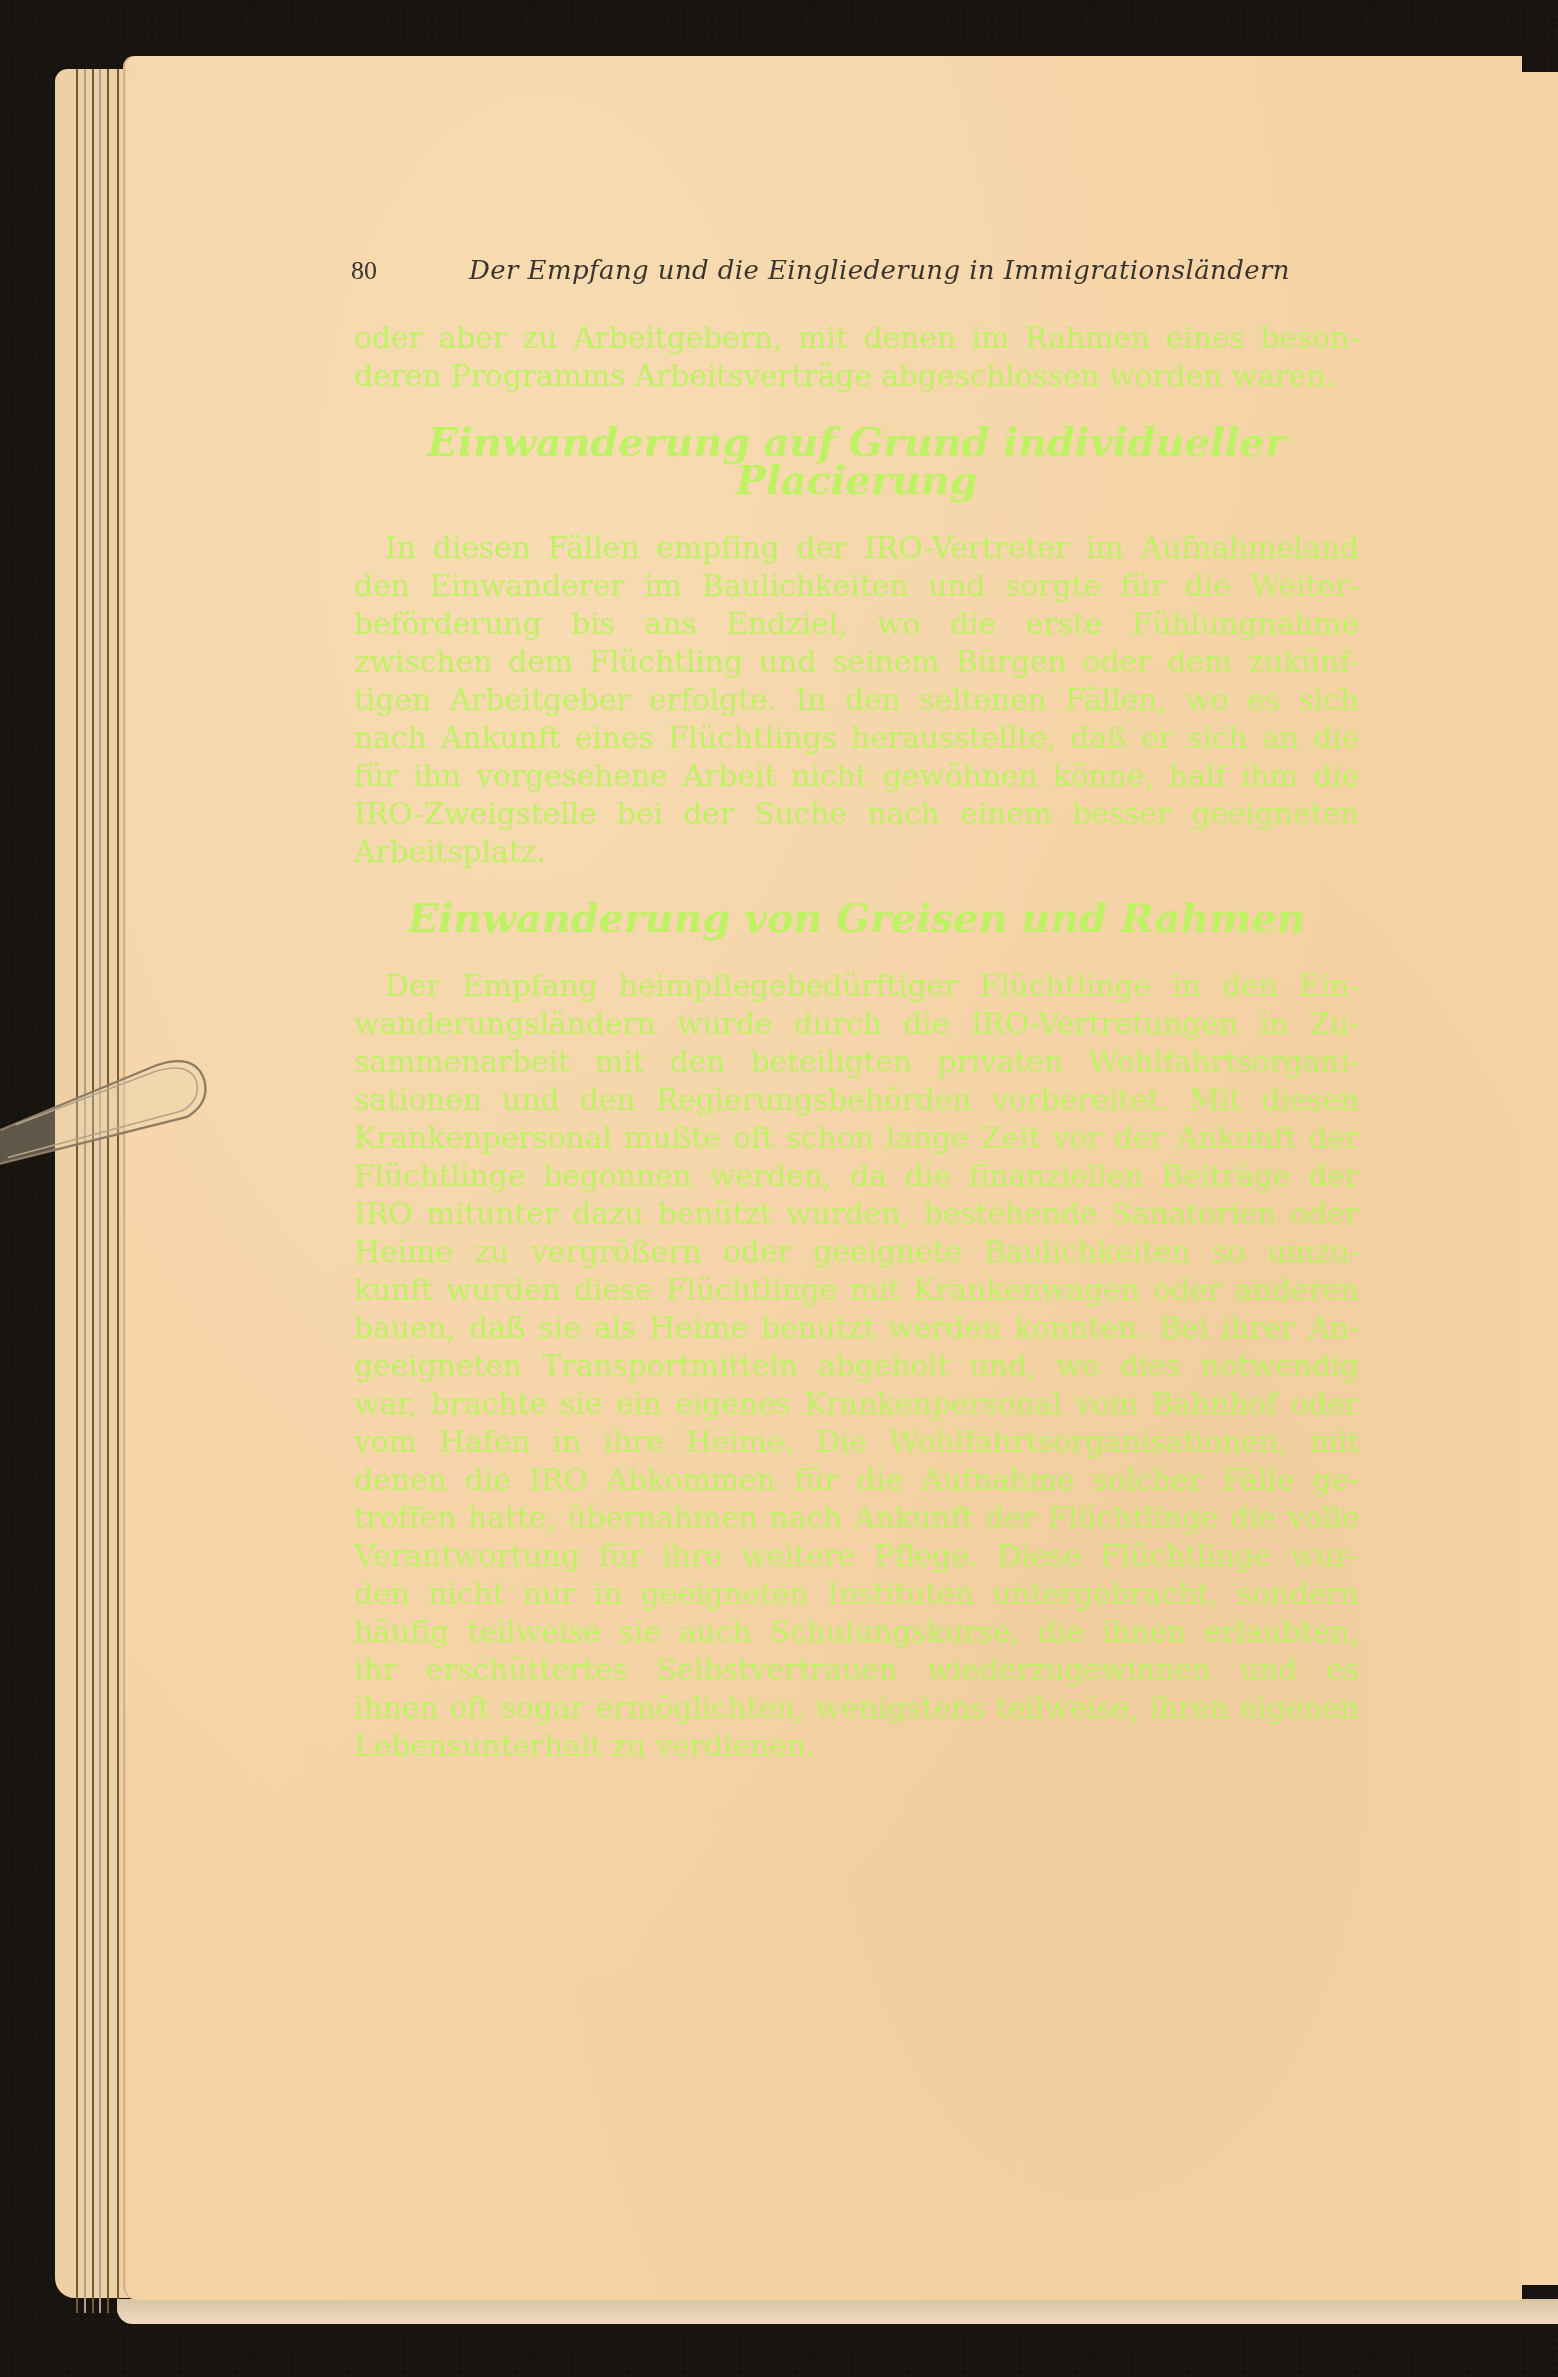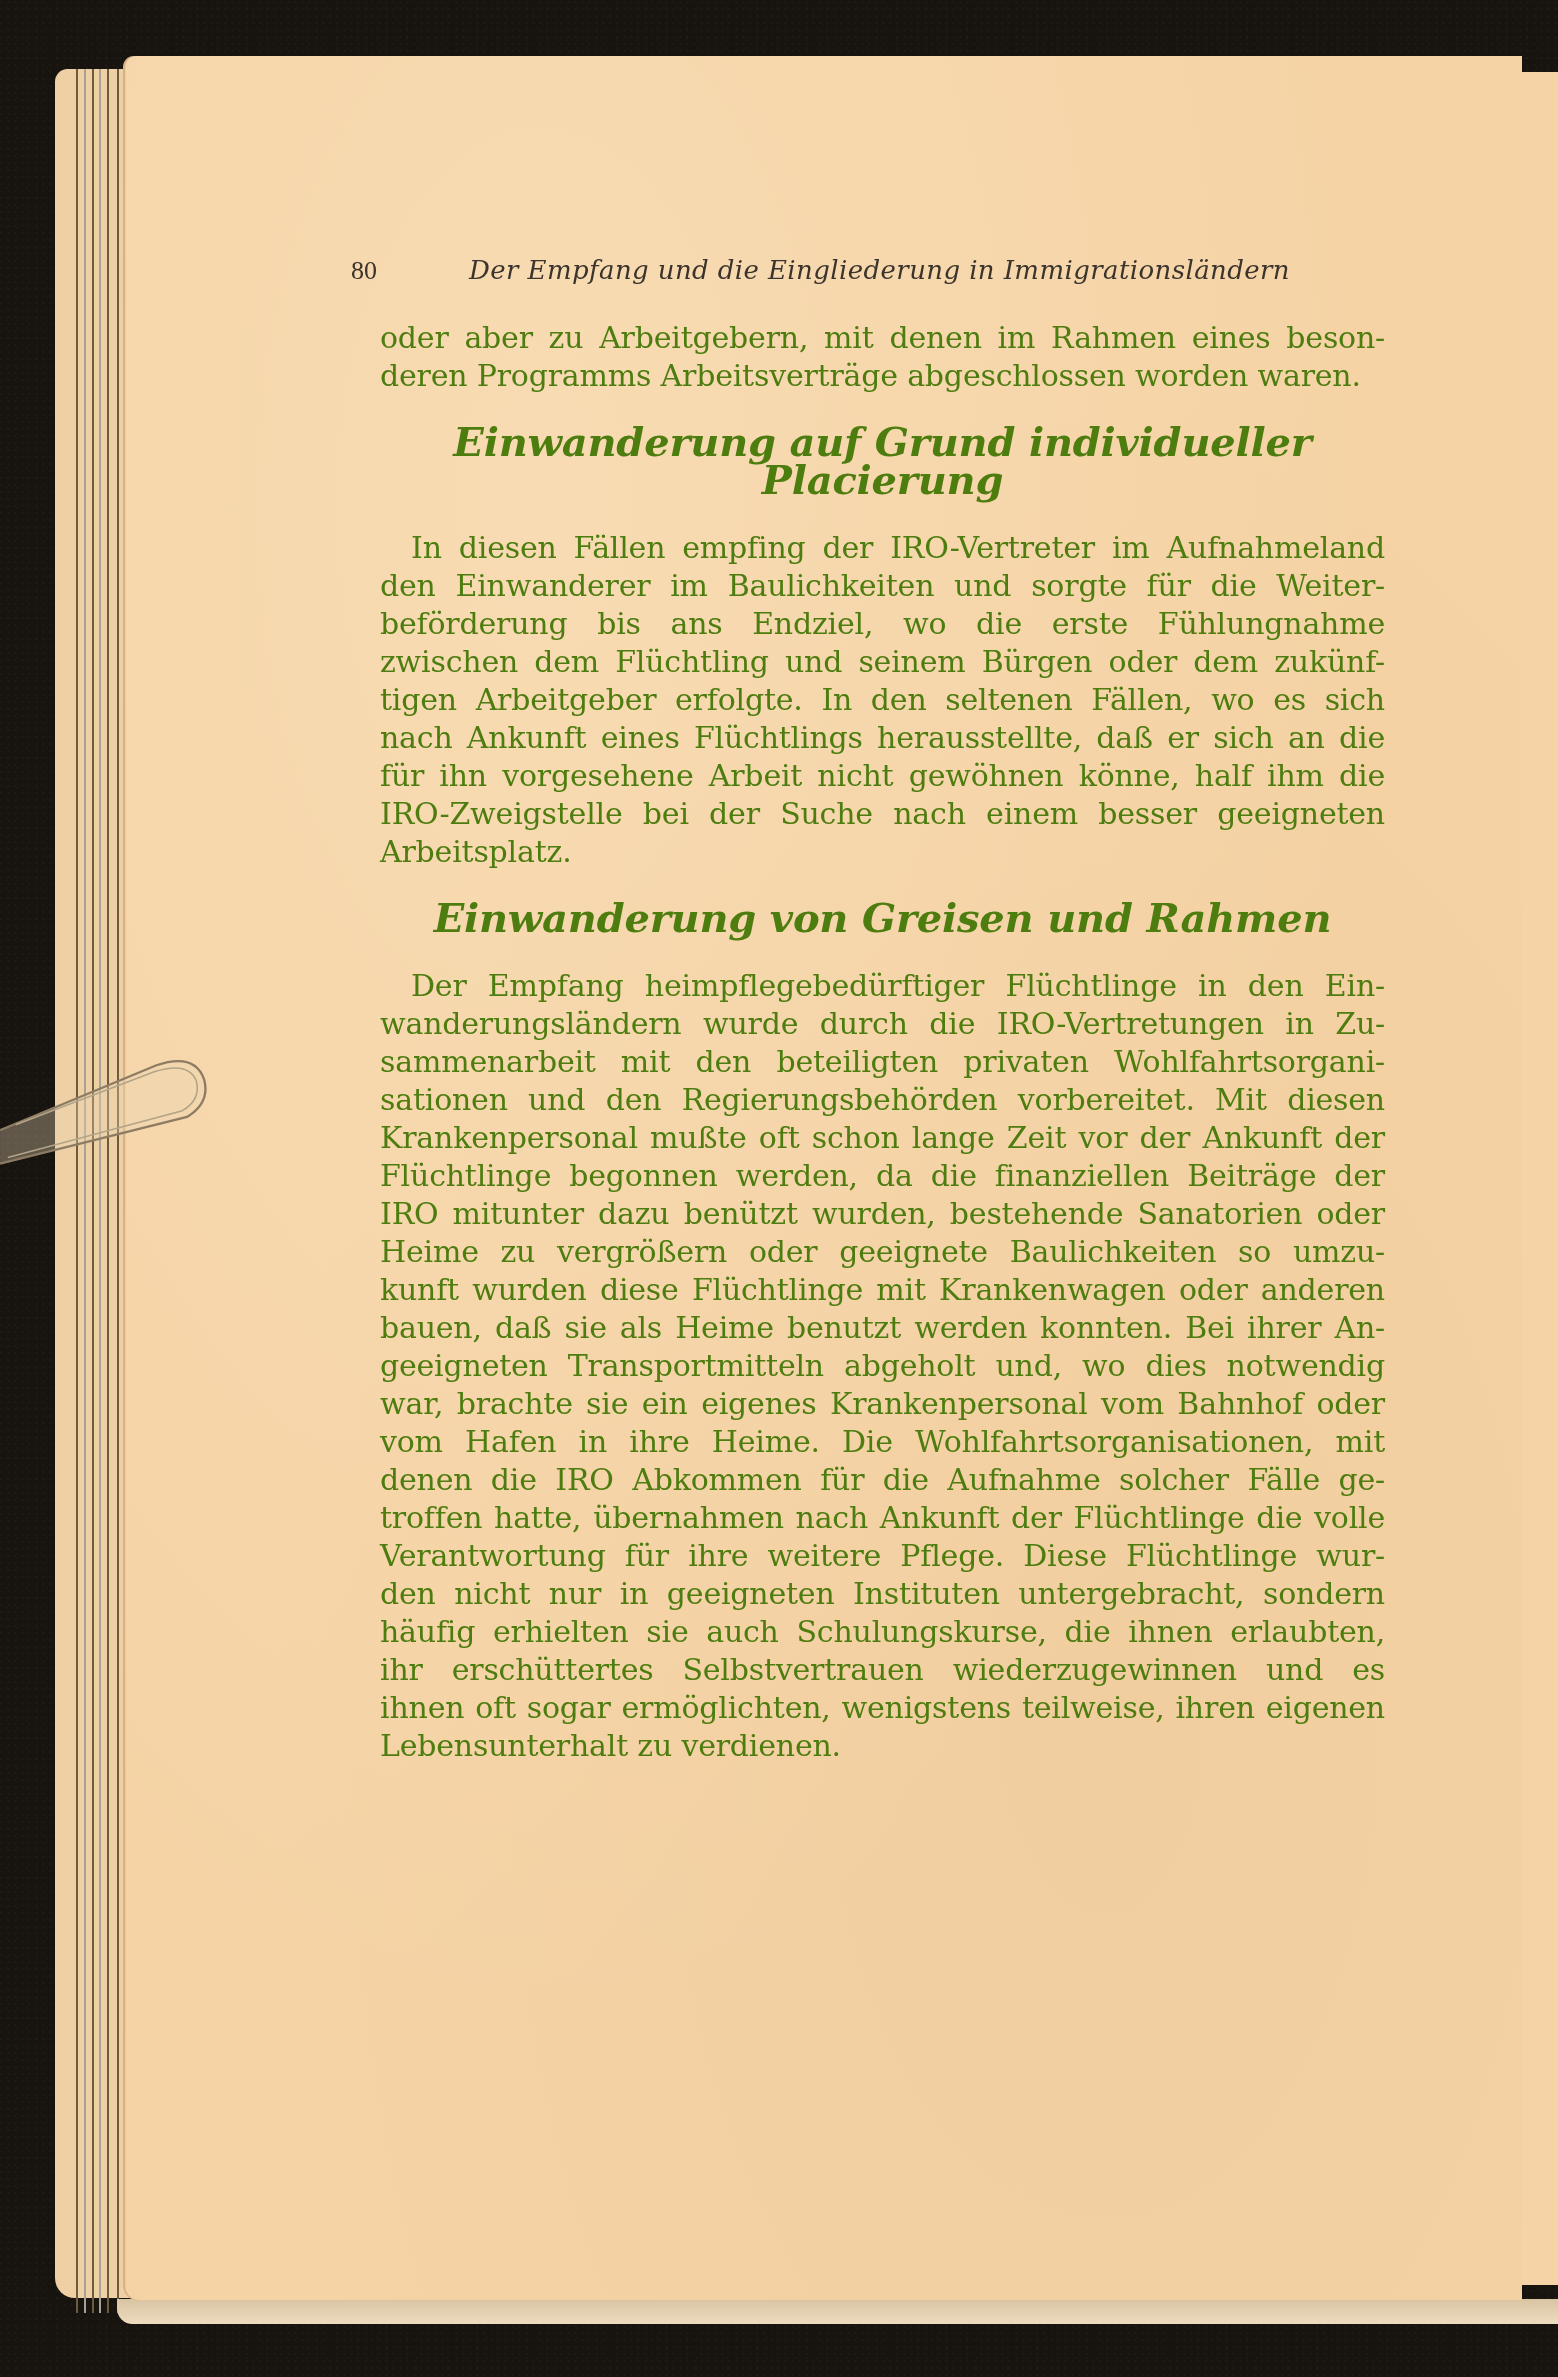--- a/index.html
+++ b/index.html
@@ -100,24 +100,24 @@
     .running-title {
       position: absolute;
       left: 118px;
       top: 0;
       font-style: italic;
       letter-spacing: 0.4px;
     }
 
     .text-block {
       position: absolute;
-      left: 380px;
+      left: 354px;
       top: 319px;
       width: 1005px;
-      color: #4d7c0f;
+      color: #bef264;
       font-size: 30px;
       line-height: 38px;
       letter-spacing: -0.2px;
     }
     .para {
       margin: 0;
       text-align: justify;
       hyphens: none;
     }
     .para .line {
@@ -201,21 +201,21 @@
       <span class="line">Heime zu vergrößern oder geeignete Baulichkeiten so umzu-</span>
       <span class="line">kunft wurden diese Flüchtlinge mit Krankenwagen oder anderen</span>
       <span class="line">bauen, daß sie als Heime benutzt werden konnten. Bei ihrer An-</span>
       <span class="line">geeigneten Transportmitteln abgeholt und, wo dies notwendig</span>
       <span class="line">war, brachte sie ein eigenes Krankenpersonal vom Bahnhof oder</span>
       <span class="line">vom Hafen in ihre Heime. Die Wohlfahrtsorganisationen, mit</span>
       <span class="line">denen die IRO Abkommen für die Aufnahme solcher Fälle ge-</span>
       <span class="line">troffen hatte, übernahmen nach Ankunft der Flüchtlinge die volle</span>
       <span class="line">Verantwortung für ihre weitere Pflege. Diese Flüchtlinge wur-</span>
       <span class="line">den nicht nur in geeigneten Instituten untergebracht, sondern</span>
-      <span class="line">häufig erhielten sie auch Schulungskurse, die ihnen erlaubten,</span>
+      <span class="line">häufig teilweise sie auch Schulungskurse, die ihnen erlaubten,</span>
       <span class="line">ihr erschüttertes Selbstvertrauen wiederzugewinnen und es</span>
       <span class="line">ihnen oft sogar ermöglichten, wenigstens teilweise, ihren eigenen</span>
       <span class="line last">Lebensunterhalt zu verdienen.</span>
     </p>
   </div>
 
 <svg class="clip" viewBox="0 0 272 190">
   <path d="M0 135 L200 52 Q250 35 262 70 Q270 100 240 118 L0 178" fill="rgba(235,215,180,0.35)" stroke="#8d7c63" stroke-width="3"></path>
   <path d="M20 128 L198 60 Q242 46 252 72 Q258 96 234 110 L10 170" fill="none" stroke="#b3a488" stroke-width="2"></path>
 </svg>

